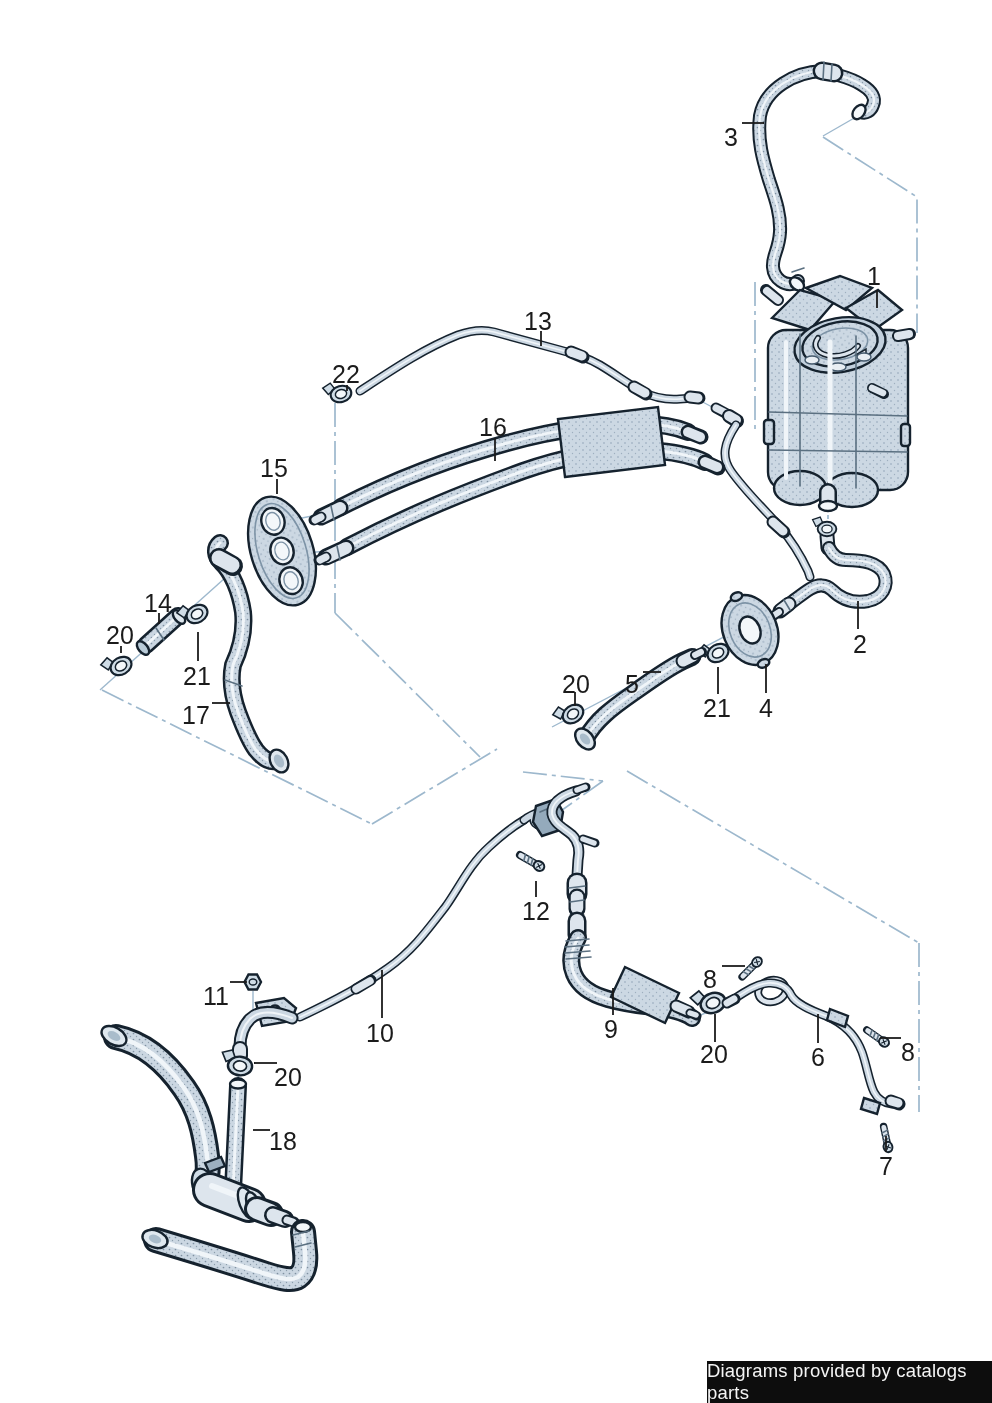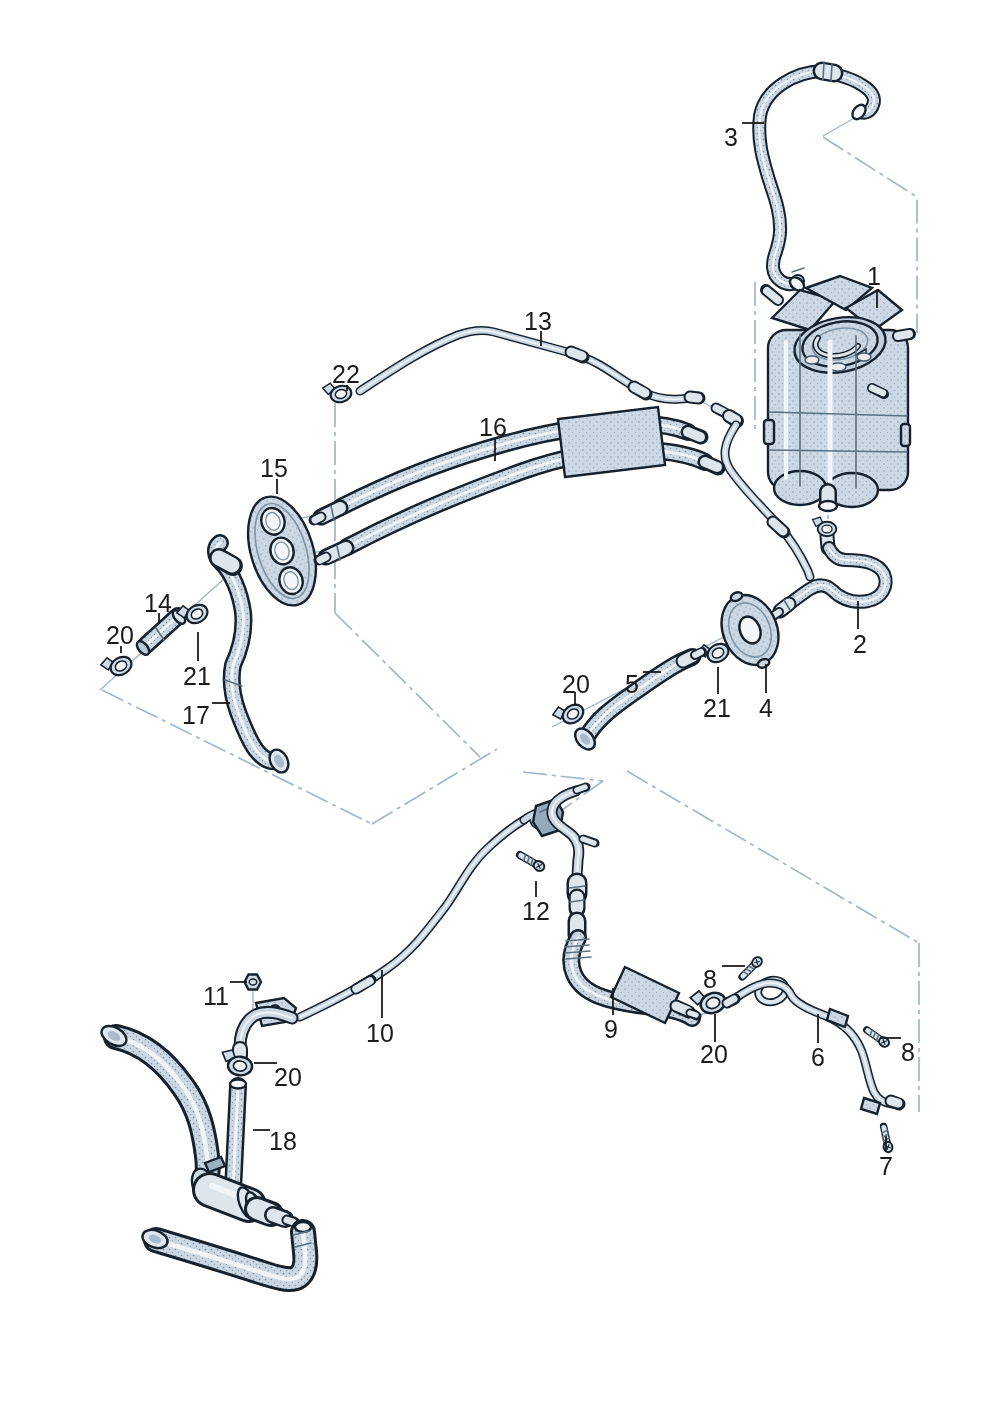--- a/index.html
+++ b/index.html
@@ -502,13 +502,16 @@
           <line class="ld" x1="718" y1="667" x2="718" y2="694"></line>
           <text class="lbl" x="717" y="717">21</text>
         </g>
   <g>
           <line class="ld" x1="347" y1="385" x2="347" y2="391"></line>
           <text class="lbl" x="346" y="383">22</text>
         </g>
 </g>
 </svg>
 
+<div id="footer">
+  <span>Diagrams provided by catalogs parts</span>
 </div>
+</div>
 
 </body></html>

